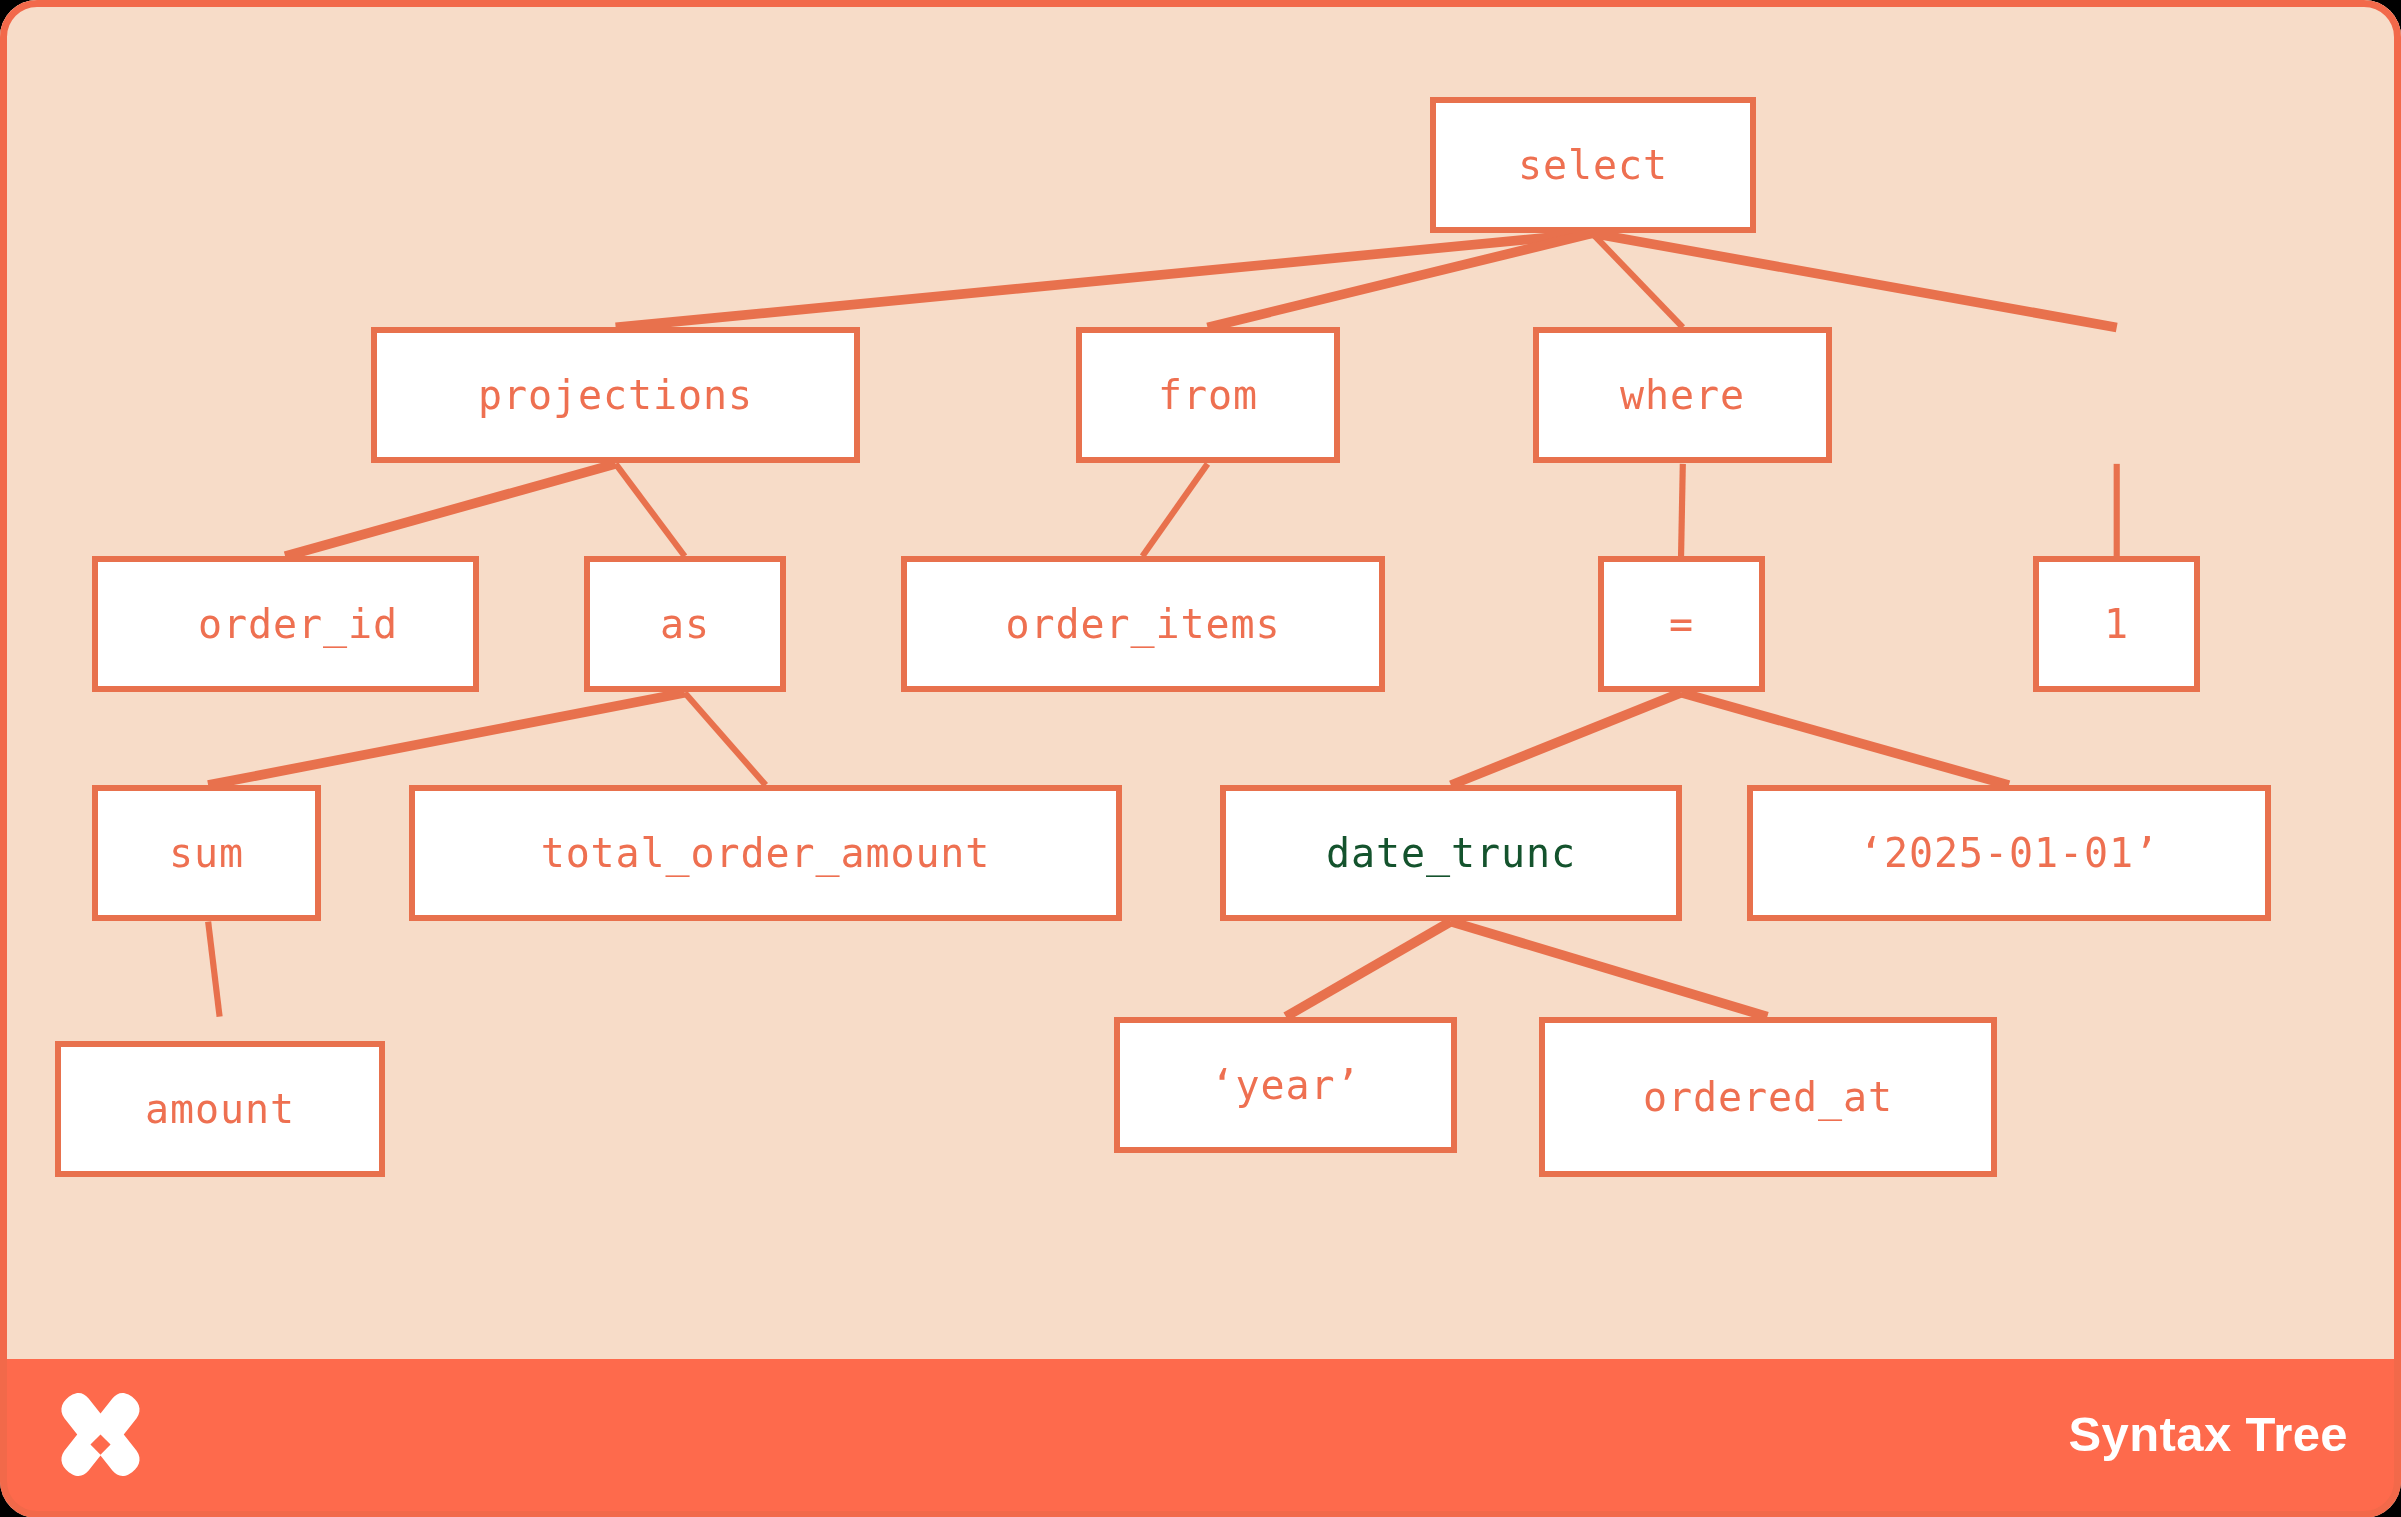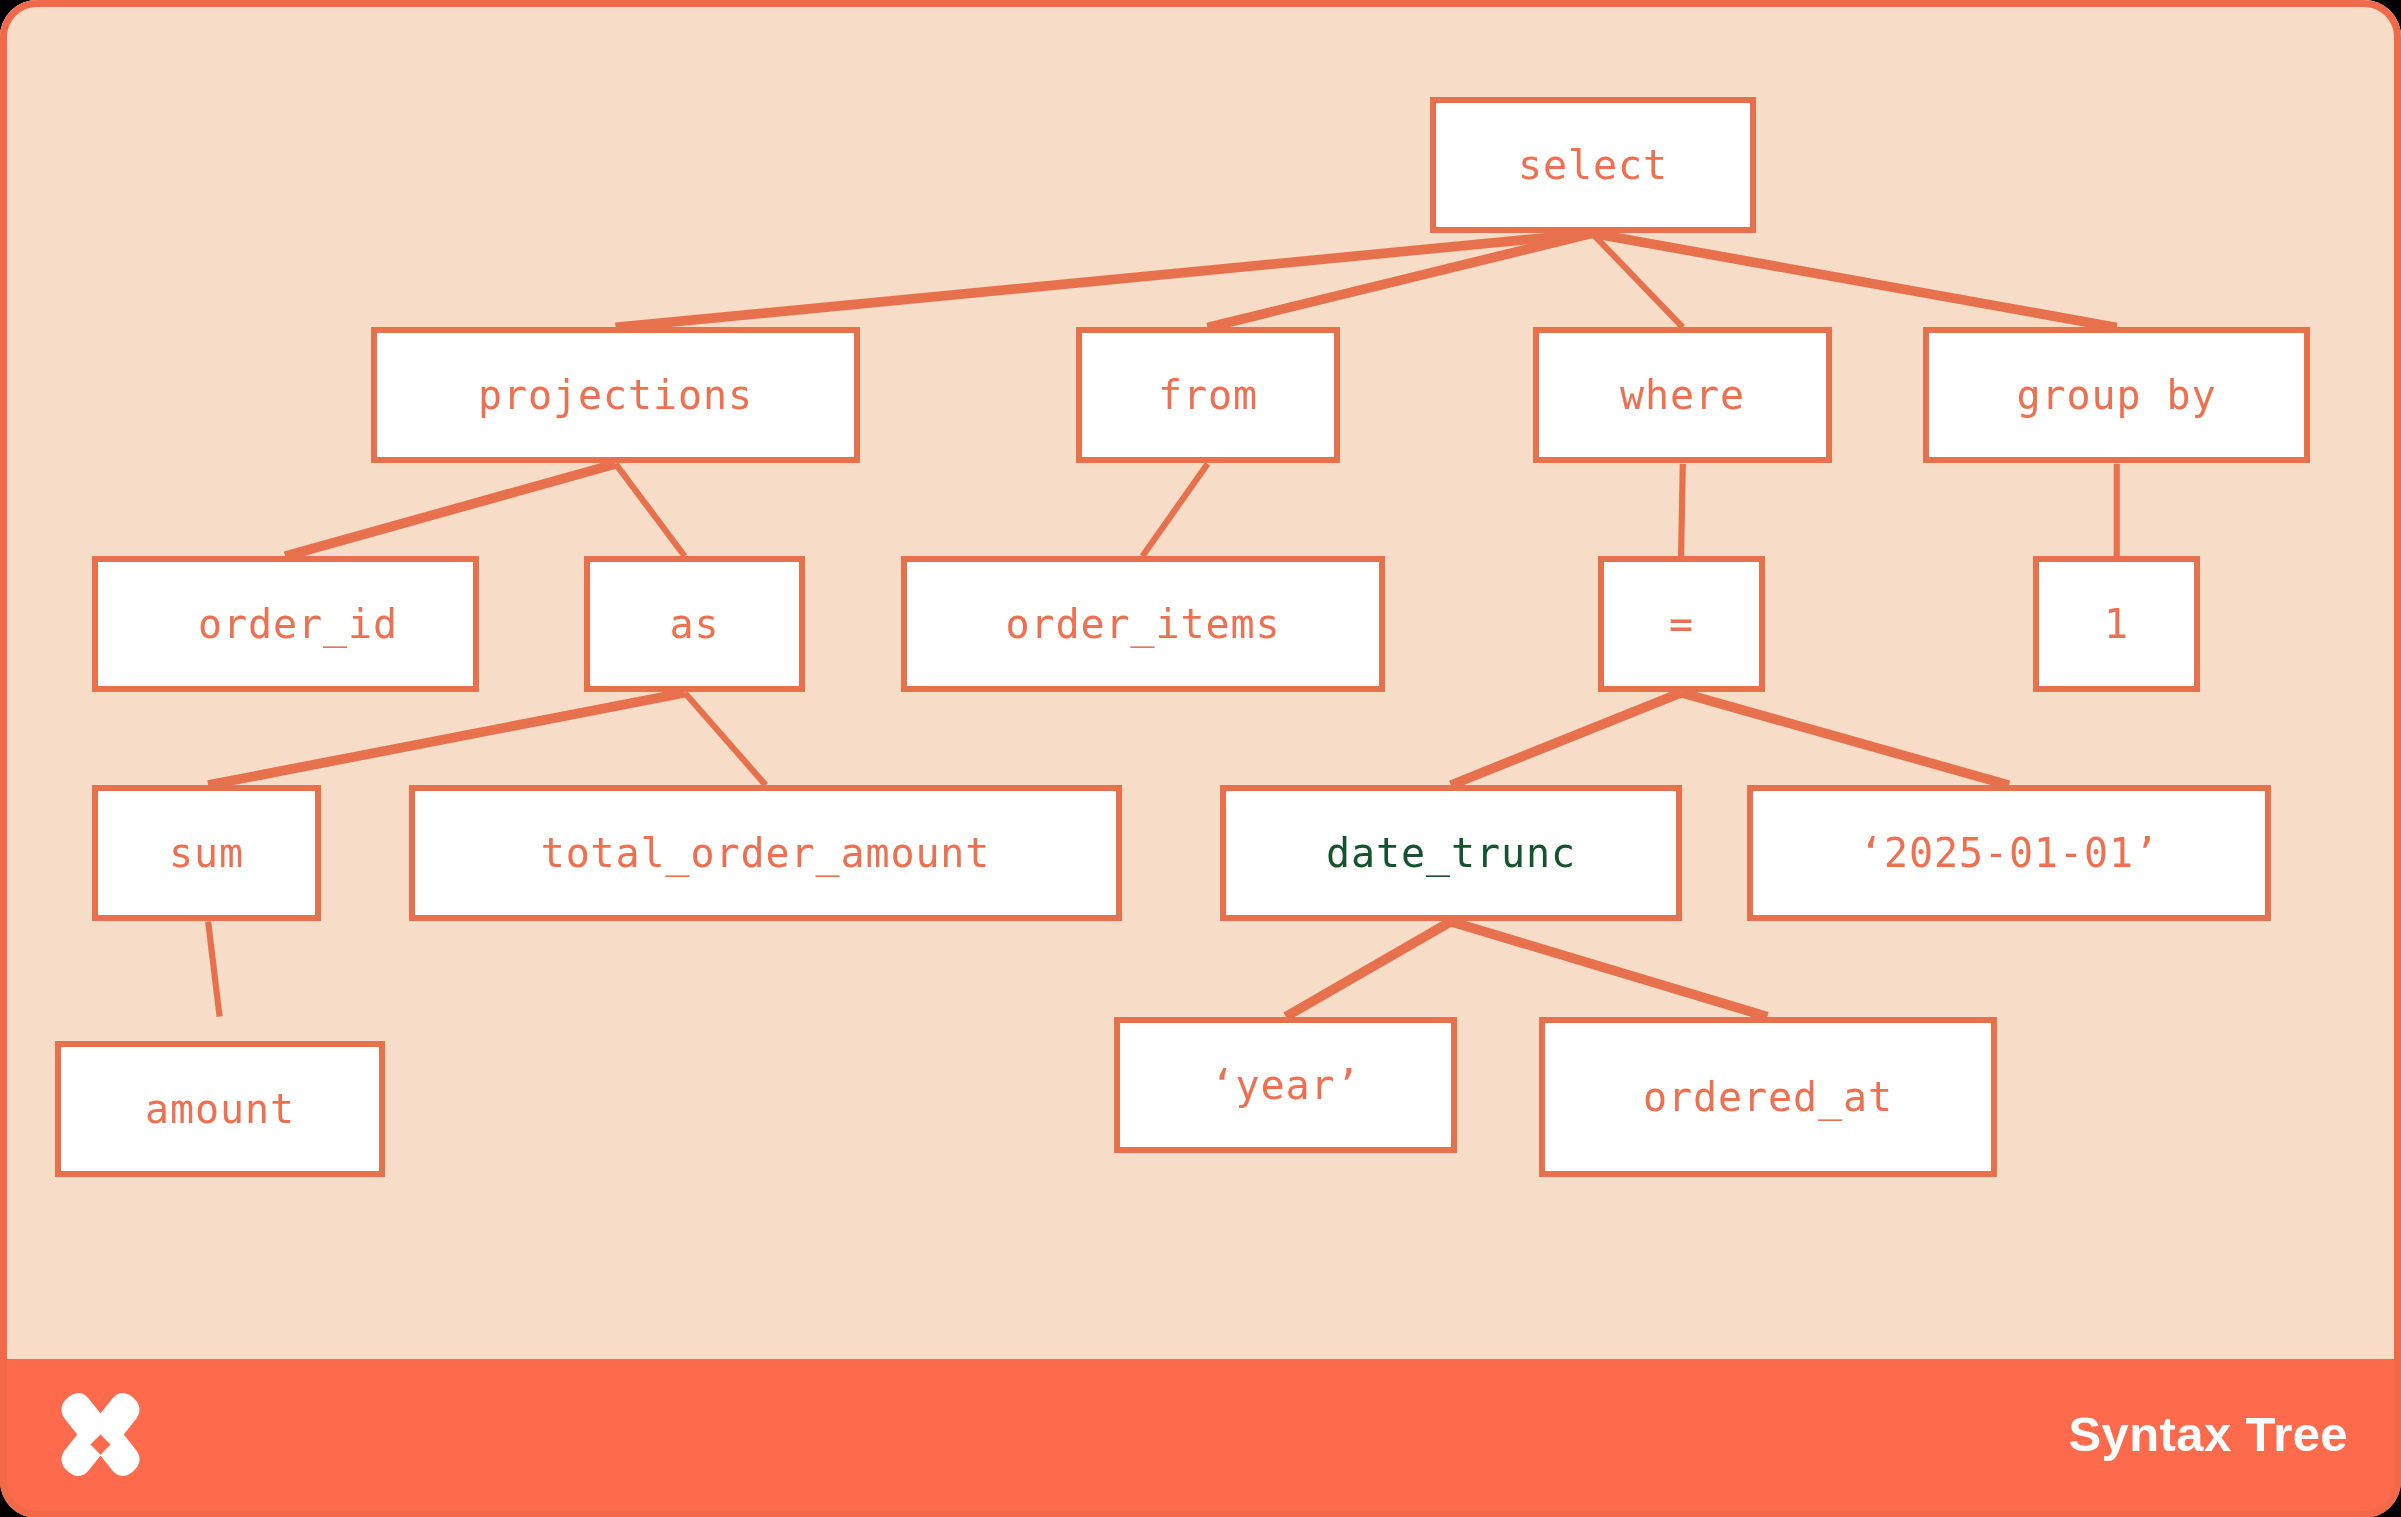--- a/index.html
+++ b/index.html
@@ -150,27 +150,24 @@
           </div>
           <div class="node" style="left: 371px; top: 327px; width: 489px; height: 136px; border-color: rgb(232, 113, 77); color: rgb(238, 112, 81); background: rgb(255, 255, 255);">
             <span>projections</span>
           </div>
           <div class="node" style="left: 1076px; top: 327px; width: 264px; height: 136px; border-color: rgb(232, 113, 77); color: rgb(238, 112, 81); background: rgb(255, 255, 255);">
             <span>from</span>
           </div>
           <div class="node" style="left: 1533px; top: 327px; width: 299px; height: 136px; border-color: rgb(232, 113, 77); color: rgb(238, 112, 81); background: rgb(255, 255, 255);">
             <span>where</span>
           </div>
-          <div class="node" style="left: 1923px; top: 327px; width: 387px; height: 136px; border-color: rgb(232, 113, 77); color: rgb(238, 112, 81); background: rgb(255, 255, 255);">
-            <span>group by</span>
-          </div>
           <div class="node" style="left: 92px; top: 556px; width: 387px; height: 136px; border-color: rgb(232, 113, 77); color: rgb(238, 112, 81); background: rgb(255, 255, 255); padding-left: 25px;">
             <span>order_id</span>
           </div>
-          <div class="node" style="left: 584px; top: 556px; width: 221px; height: 136px; border-color: rgb(232, 113, 77); color: rgb(238, 112, 81); background: rgb(255, 255, 255);">
+          <div class="node" style="left: 584px; top: 556px; width: 202px; height: 136px; border-color: rgb(232, 113, 77); color: rgb(238, 112, 81); background: rgb(255, 255, 255);">
             <span>as</span>
           </div>
           <div class="node" style="left: 901px; top: 556px; width: 484px; height: 136px; border-color: rgb(232, 113, 77); color: rgb(238, 112, 81); background: rgb(255, 255, 255);">
             <span>order_items</span>
           </div>
           <div class="node" style="left: 1598px; top: 556px; width: 167px; height: 136px; border-color: rgb(232, 113, 77); color: rgb(238, 112, 81); background: rgb(255, 255, 255);">
             <span>=</span>
           </div>
           <div class="node" style="left: 2033px; top: 556px; width: 167px; height: 136px; border-color: rgb(232, 113, 77); color: rgb(238, 112, 81); background: rgb(255, 255, 255);">
             <span>1</span>

